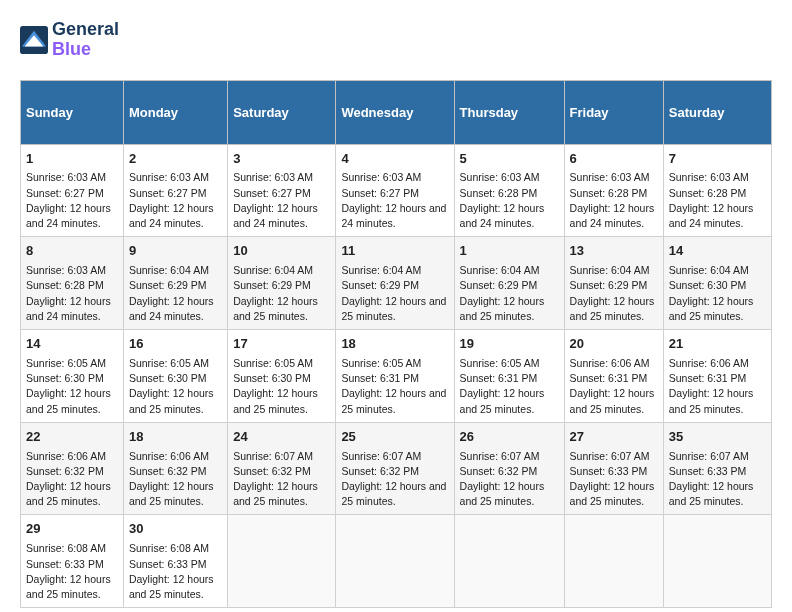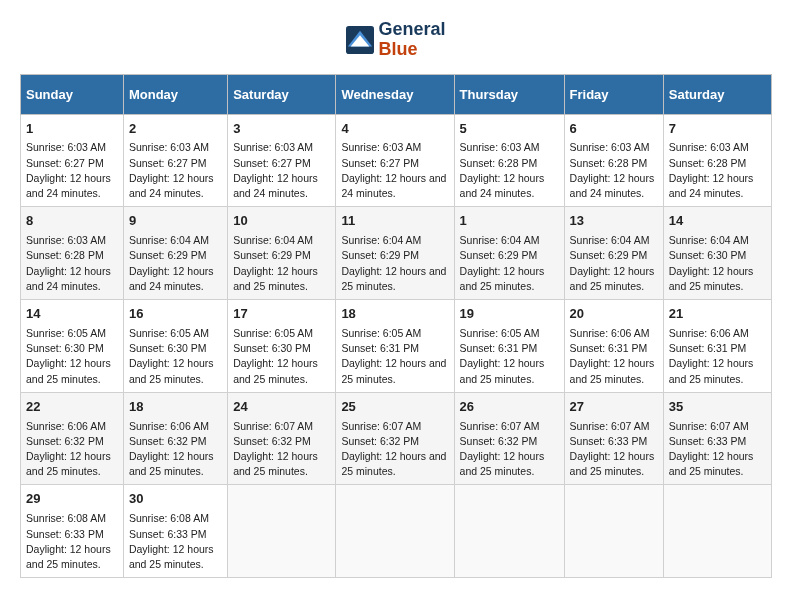--- a/index.html
+++ b/index.html
@@ -5,36 +5,36 @@
     * { box-sizing: border-box; margin: 0; padding: 0; }
     body {
       font-family: Arial, sans-serif;
       background: #fff;
       width: 792px;
       min-height: 612px;
       padding: 20px;
     }
     .header {
       display: flex;
-      justify-content: center;
+      justify-content: flex-start;
       align-items: flex-start;
-      margin-bottom: 14px;
+      margin-bottom: 20px;
     }
     .logo {
       display: flex;
       align-items: center;
     }
     .logo-text {
       font-size: 18px;
       font-weight: bold;
       color: #1a3a5c;
       line-height: 1.1;
     }
     .logo-text span {
-      color: #c2410c;
+      color: #8b5cf6;
     }
     .logo-icon {
       width: 28px;
       height: 28px;
       margin-right: 4px;
     }
     .title-block {
       text-align: right;
     }
     .title-block h1 {
@@ -49,21 +49,21 @@
     }
     table {
       width: 100%;
       border-collapse: collapse;
     }
     thead tr {
       background-color: #2e6da4;
       color: #fff;
     }
     thead th {
-      padding: 12px 5px;
+      padding: 24px 5px;
       font-size: 13px;
       font-weight: bold;
       text-align: left;
       border: 1px solid #c0c0c0;
     }
     tbody tr {
       background-color: #fff;
     }
     tbody tr:nth-child(even) {
       background-color: #f5f5f5;

